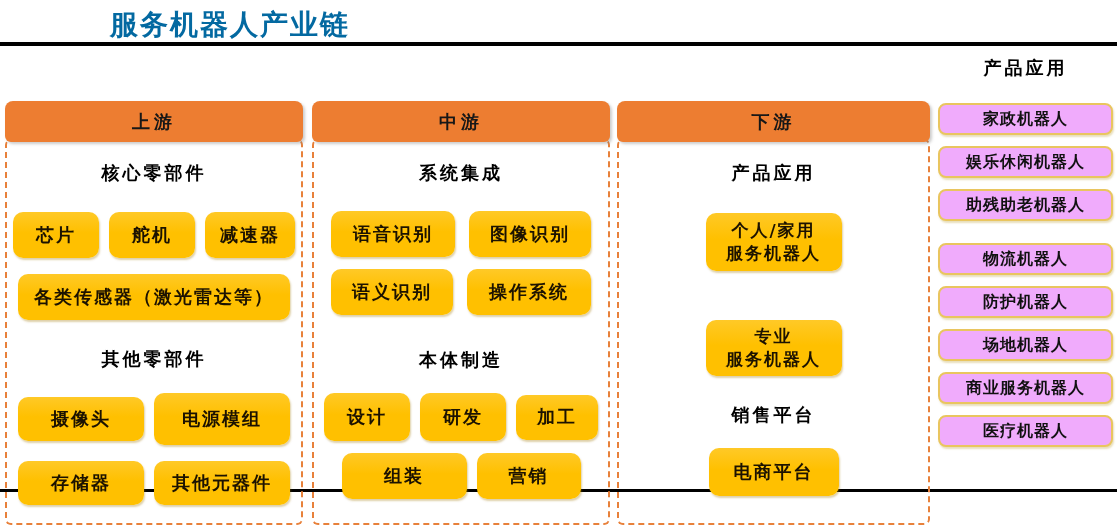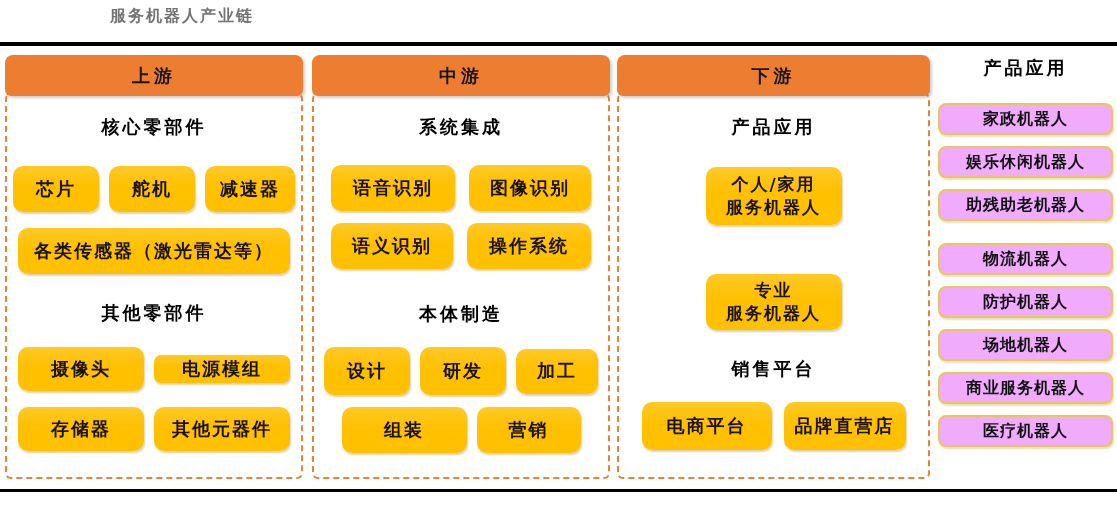--- a/index.html
+++ b/index.html
@@ -1,36 +1,37 @@
 <!DOCTYPE html>
 <html><head>
 <meta charset="utf-8">
 <style>
   html,body{margin:0;padding:0;background:#ffffff;}
   .stage{
     position:relative;width:1117px;height:527px;background:#ffffff;overflow:hidden;
     font-family:"DejaVu Serif","Liberation Serif",serif;color:#000;
   }
   .title{
-    position:absolute;left:110px;top:6px;font-size:16px;font-weight:bold;
-    letter-spacing:2px;color:#737373;
+    position:absolute;left:110px;top:6px;font-size:28px;font-weight:bold;
+    letter-spacing:2px;color:#0369a1;
   }
   .rule{position:absolute;left:0;width:1117px;background:#000;}
   .rule-top{top:42px;height:4px;}
   .rule-bottom{top:489px;height:3px;}
   .source{
     position:absolute;left:20px;top:498px;font-size:17px;font-weight:bold;
     letter-spacing:1px;color:#000;
   }
   .column{position:absolute;top:55px;}
   .col-header{
     position:relative;z-index:2;height:41px;background:#ED7D31;
     border-radius:8px 8px 6px 6px;display:flex;align-items:center;justify-content:center;
     font-size:18px;font-weight:bold;letter-spacing:4px;color:#171717;
     box-shadow:2px 2px 3px rgba(110,110,110,0.35);
+    margin-top:46px;
   }
   .col-body{
     position:relative;z-index:1;margin-top:-3px;height:386px;box-sizing:border-box;
     border:2px dashed #E8813B;border-radius:6px;padding-top:20px;
   }
   .section-label{
     text-align:center;font-size:18px;font-weight:bold;letter-spacing:3px;
     height:24px;line-height:24px;color:#000;
   }
   .row{display:flex;justify-content:center;align-items:center;gap:10px;}
@@ -73,21 +74,21 @@
         <div class="chip" style="width:86px;">芯片</div>
         <div class="chip" style="width:86px;">舵机</div>
         <div class="chip" style="width:90px;">减速器</div>
       </div>
       <div class="row" style="margin-top:16px;">
         <div class="chip" style="width:272px;">各类传感器（激光雷达等）</div>
       </div>
       <div class="section-label" style="margin-top:27px;">其他零部件</div>
       <div class="row" style="margin-top:22px;">
         <div class="chip" style="width:126px;height:44px;">摄像头</div>
-        <div class="chip" style="width:136px;height:28px;border-radius:7px;">电源模组</div>
+        <div class="chip" style="width:136px;height:52px;">电源模组</div>
       </div>
       <div class="row" style="margin-top:16px;">
         <div class="chip" style="width:126px;height:44px;">存储器</div>
         <div class="chip" style="width:136px;height:44px;">其他元器件</div>
       </div>
     </div>
   </div>
 
   <div class="column" style="left:312px;width:298px;">
     <div class="col-header">中游</div>
@@ -122,21 +123,20 @@
         <div class="chip tall" style="width:136px;">个人/家用
 服务机器人</div>
       </div>
       <div class="row" style="margin-top:49px;">
         <div class="chip tall" style="width:136px;height:56px;">专业
 服务机器人</div>
       </div>
       <div class="section-label" style="margin-top:27px;">销售平台</div>
       <div class="row" style="margin-top:21px;gap:12px;">
         <div class="chip" style="width:130px;height:48px;">电商平台</div>
-        <div class="chip" style="width:122px;height:48px;">品牌直营店</div>
       </div>
     </div>
   </div>
 
   <div class="apps">
     <div class="apps-title">产品应用</div>
     <div class="app-box">家政机器人</div>
     <div class="app-box">娱乐休闲机器人</div>
     <div class="app-box">助残助老机器人</div>
     <div class="app-gap"></div>

